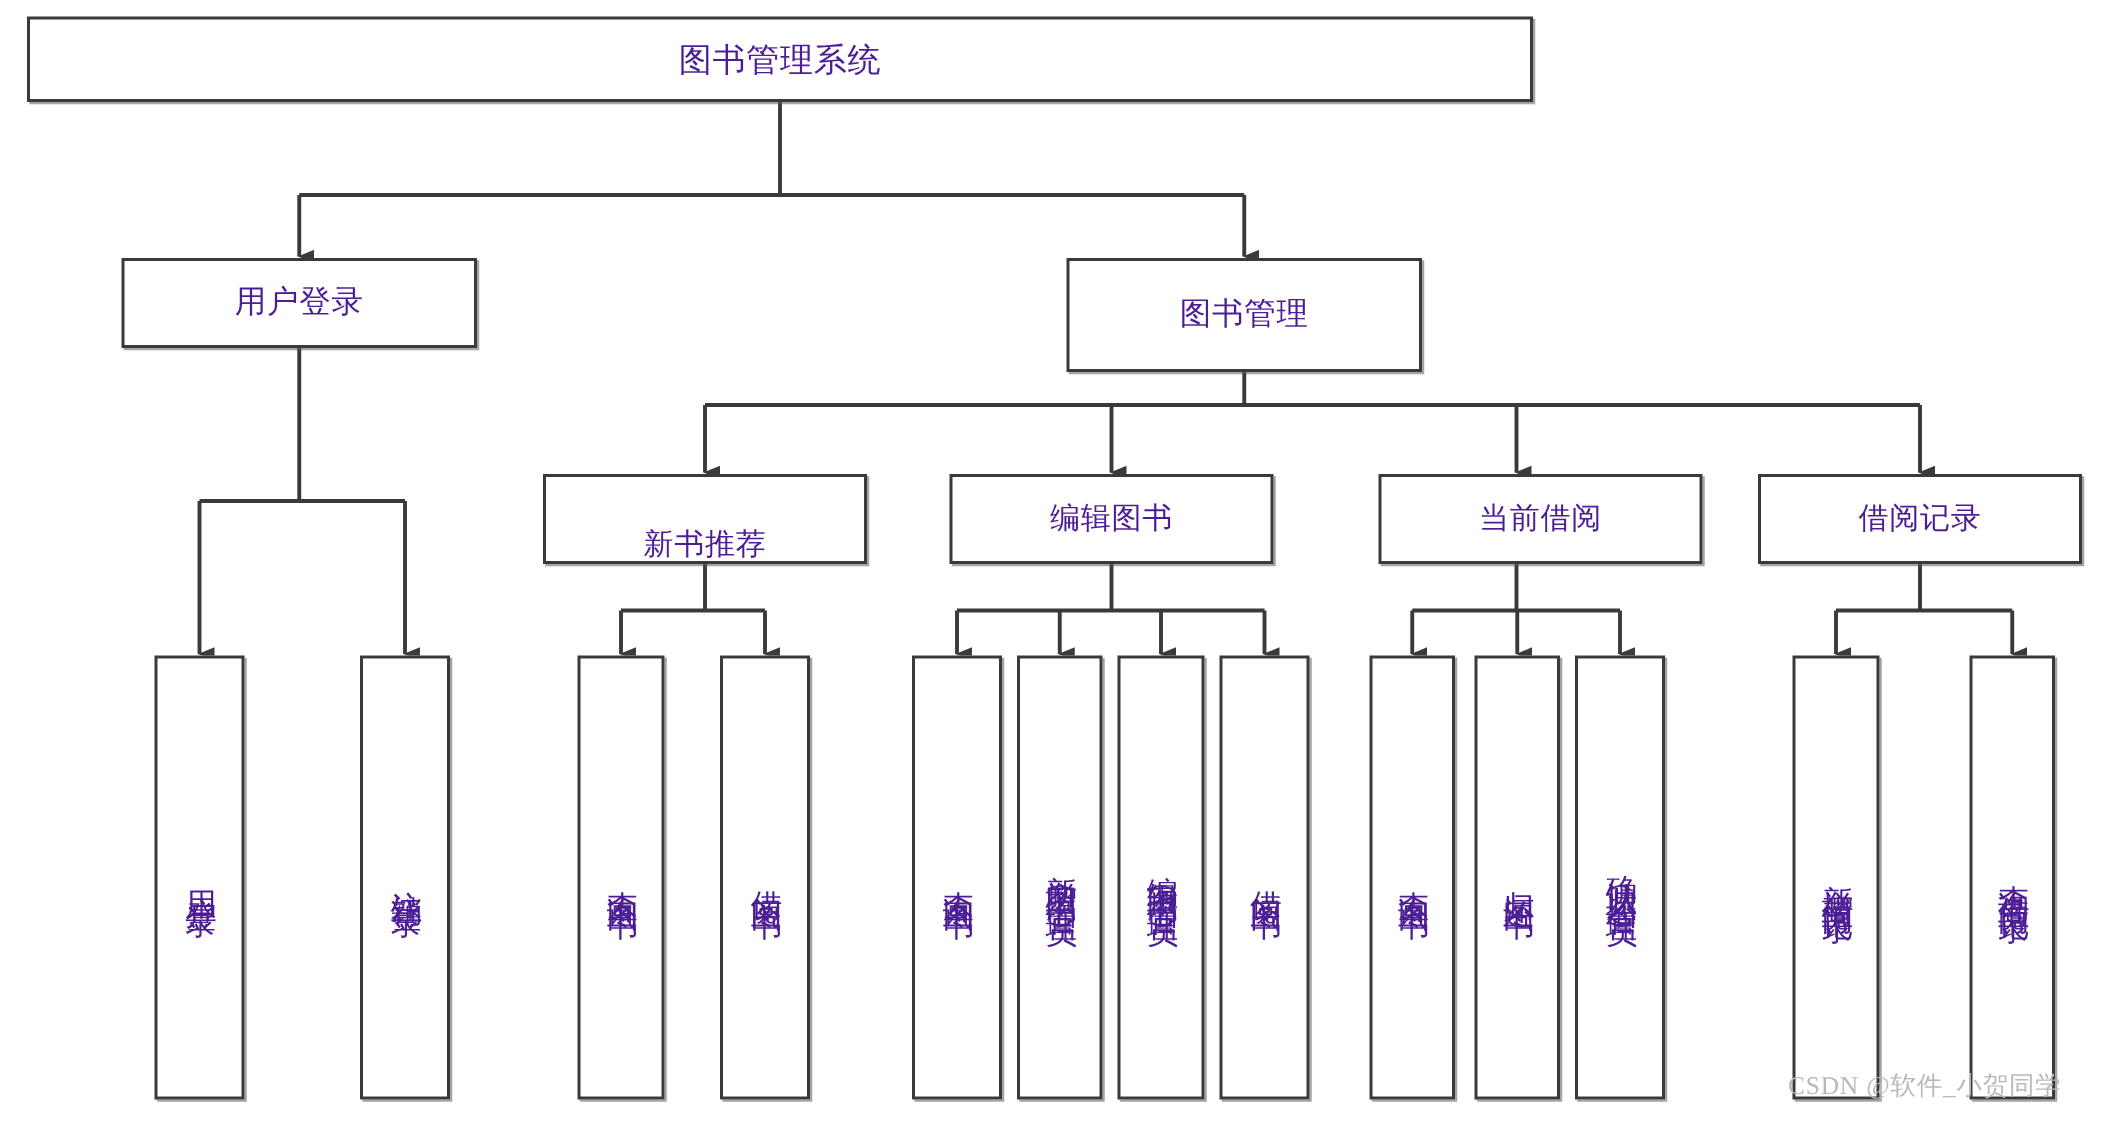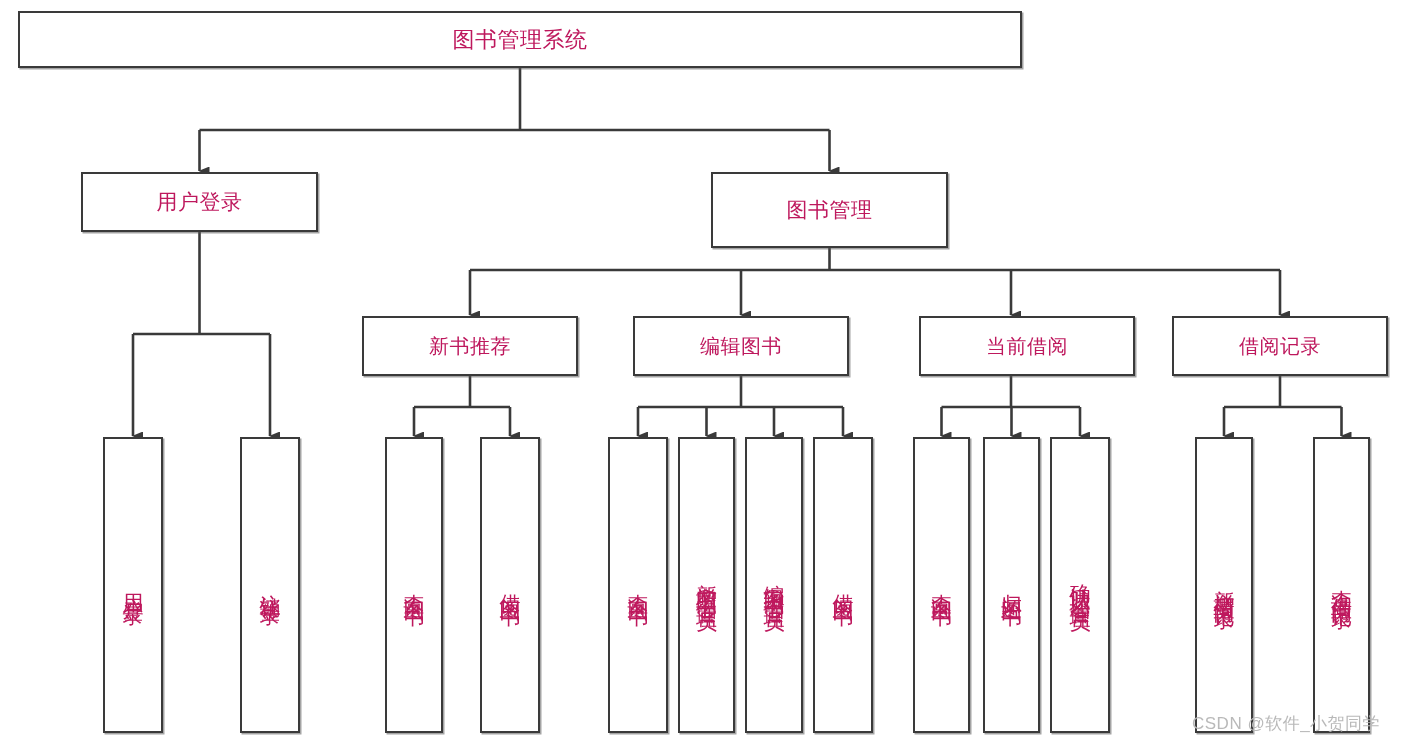--- a/index.html
+++ b/index.html
@@ -15,21 +15,21 @@
     position:absolute;
     box-sizing:border-box;
     border:2.5px solid #3a3a3a;
     background:#ffffff;
     display:flex;
     align-items:center;
     justify-content:center;
     box-shadow:1.5px 1.5px 0 rgba(90,90,90,0.55);
   }
   .node-label{
-    color:#be185d;
+    color:#4c1d95;
     font-size:20px;
     line-height:1.05;
     letter-spacing:0.5px;
     white-space:nowrap;
     text-align:center;
     user-select:none;
   }
   .node-box.vertical .node-label{
     writing-mode:vertical-rl;
     text-orientation:upright;
@@ -43,20 +43,21 @@
   .node-box.level2 .node-label{font-size:20px;}
 
   .watermark{
     position:absolute;
     color:#b9b9b9;
     font-size:17px;
     letter-spacing:0.5px;
     white-space:nowrap;
     user-select:none;
     pointer-events:none;
+    font-family:Liberation Serif, serif;
   }
 </style>
 </head>
 <body>
 
 <div id="diagram-root">
 
   <svg id="tree-svg" viewBox="0 0 1405 747" xmlns="http://www.w3.org/2000/svg" aria-hidden="true">
     <defs>
       <marker id="arrowhead" markerWidth="9" markerHeight="11" refX="4.5" refY="10" orient="auto" markerUnits="userSpaceOnUse">
@@ -103,21 +104,21 @@
   <div id="node-layer">
       <div class="node-box level0" style="left: 18px; top: 11px; width: 1004px; height: 57px;">
         <span class="node-label">图书管理系统</span>
       </div>
       <div class="node-box level1" style="left: 81px; top: 172px; width: 237px; height: 60px;">
         <span class="node-label">用户登录</span>
       </div>
       <div class="node-box level1" style="left: 711px; top: 172px; width: 237px; height: 76px;">
         <span class="node-label">图书管理</span>
       </div>
-      <div class="node-box level2" style="left: 362px; top: 316px; width: 216px; height: 60px;">
+      <div class="node-box level2" style="left: 362px; top: 316px; width: 216px; height: 60px; align-items: flex-end;">
         <span class="node-label">新书推荐</span>
       </div>
       <div class="node-box level2" style="left: 633px; top: 316px; width: 216px; height: 60px;">
         <span class="node-label">编辑图书</span>
       </div>
       <div class="node-box level2" style="left: 903px; top: 316px; width: 216px; height: 60px; margin-left: 16px;">
         <span class="node-label">当前借阅</span>
       </div>
       <div class="node-box level2" style="left: 1172px; top: 316px; width: 216px; height: 60px;">
         <span class="node-label">借阅记录</span>

